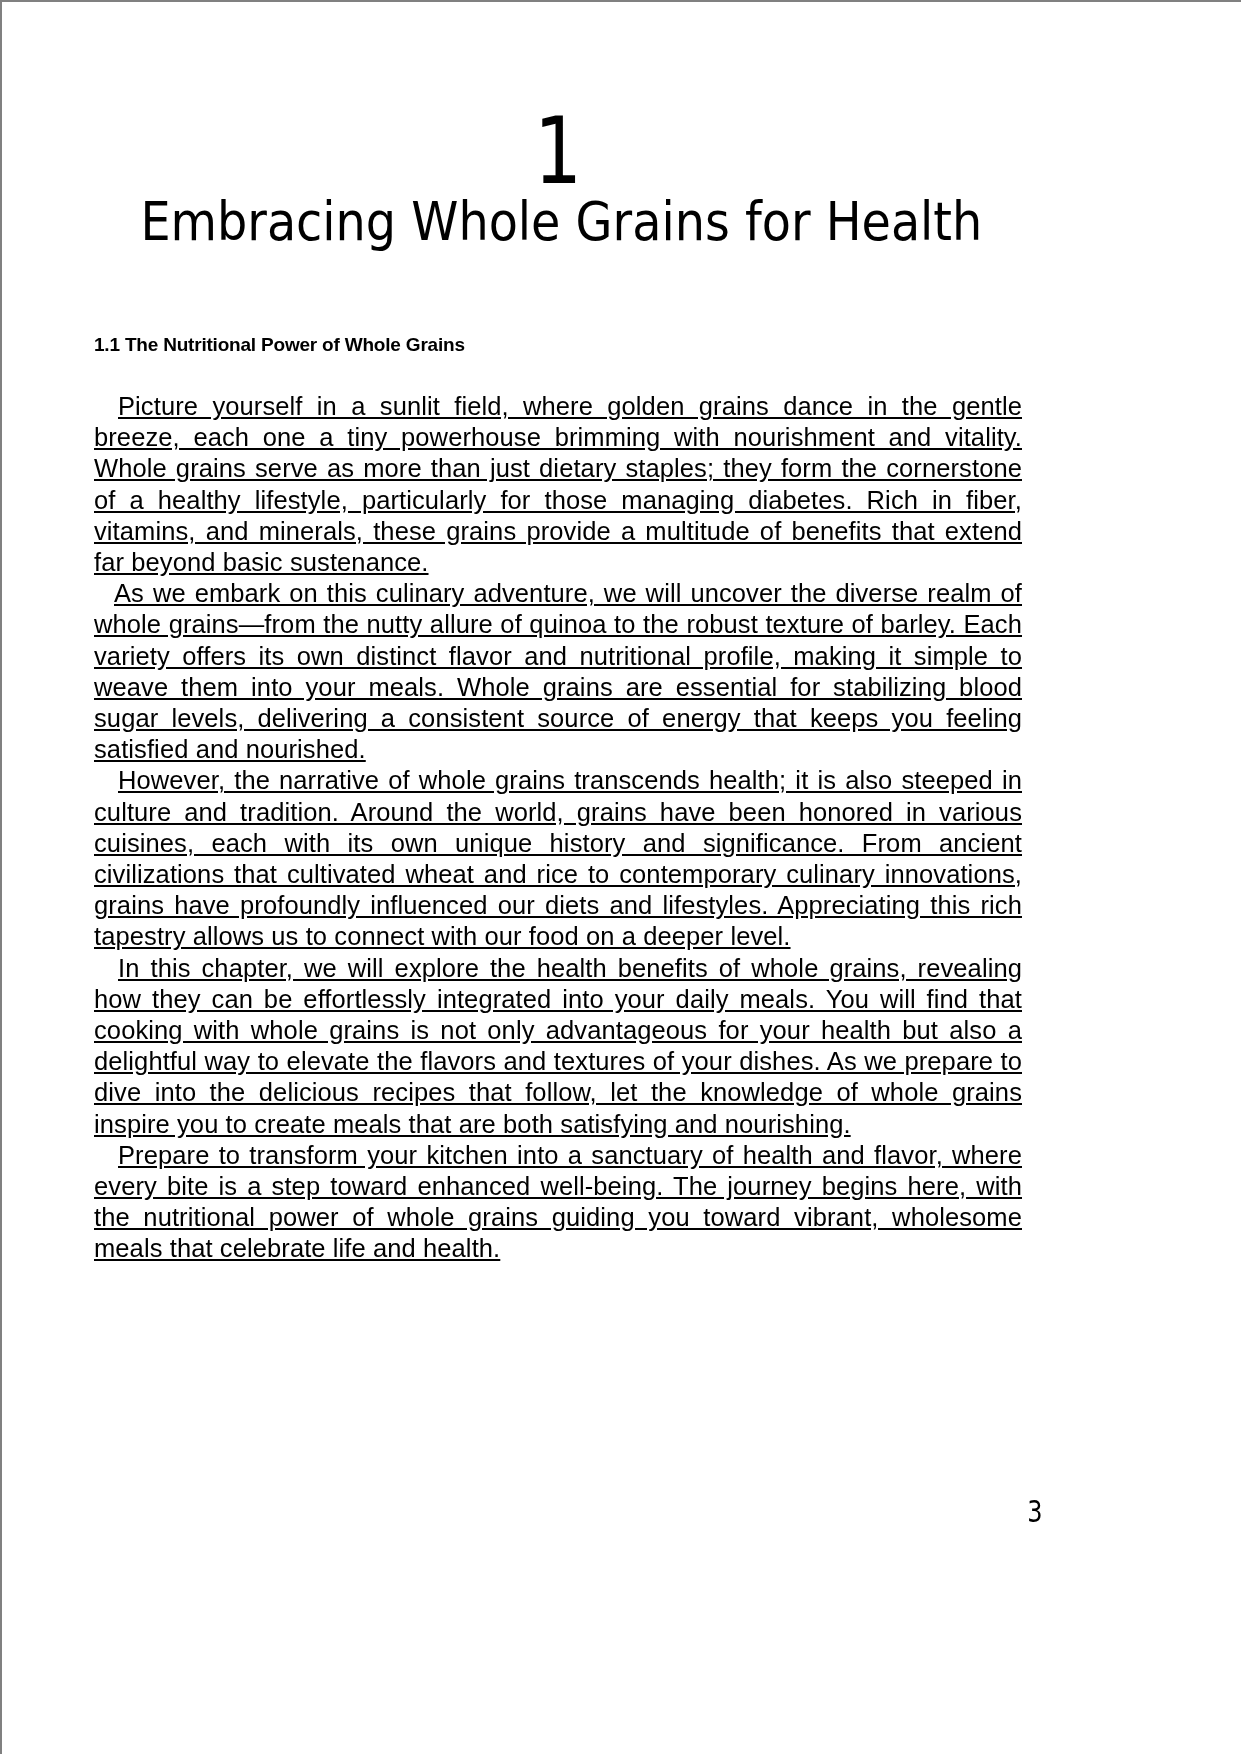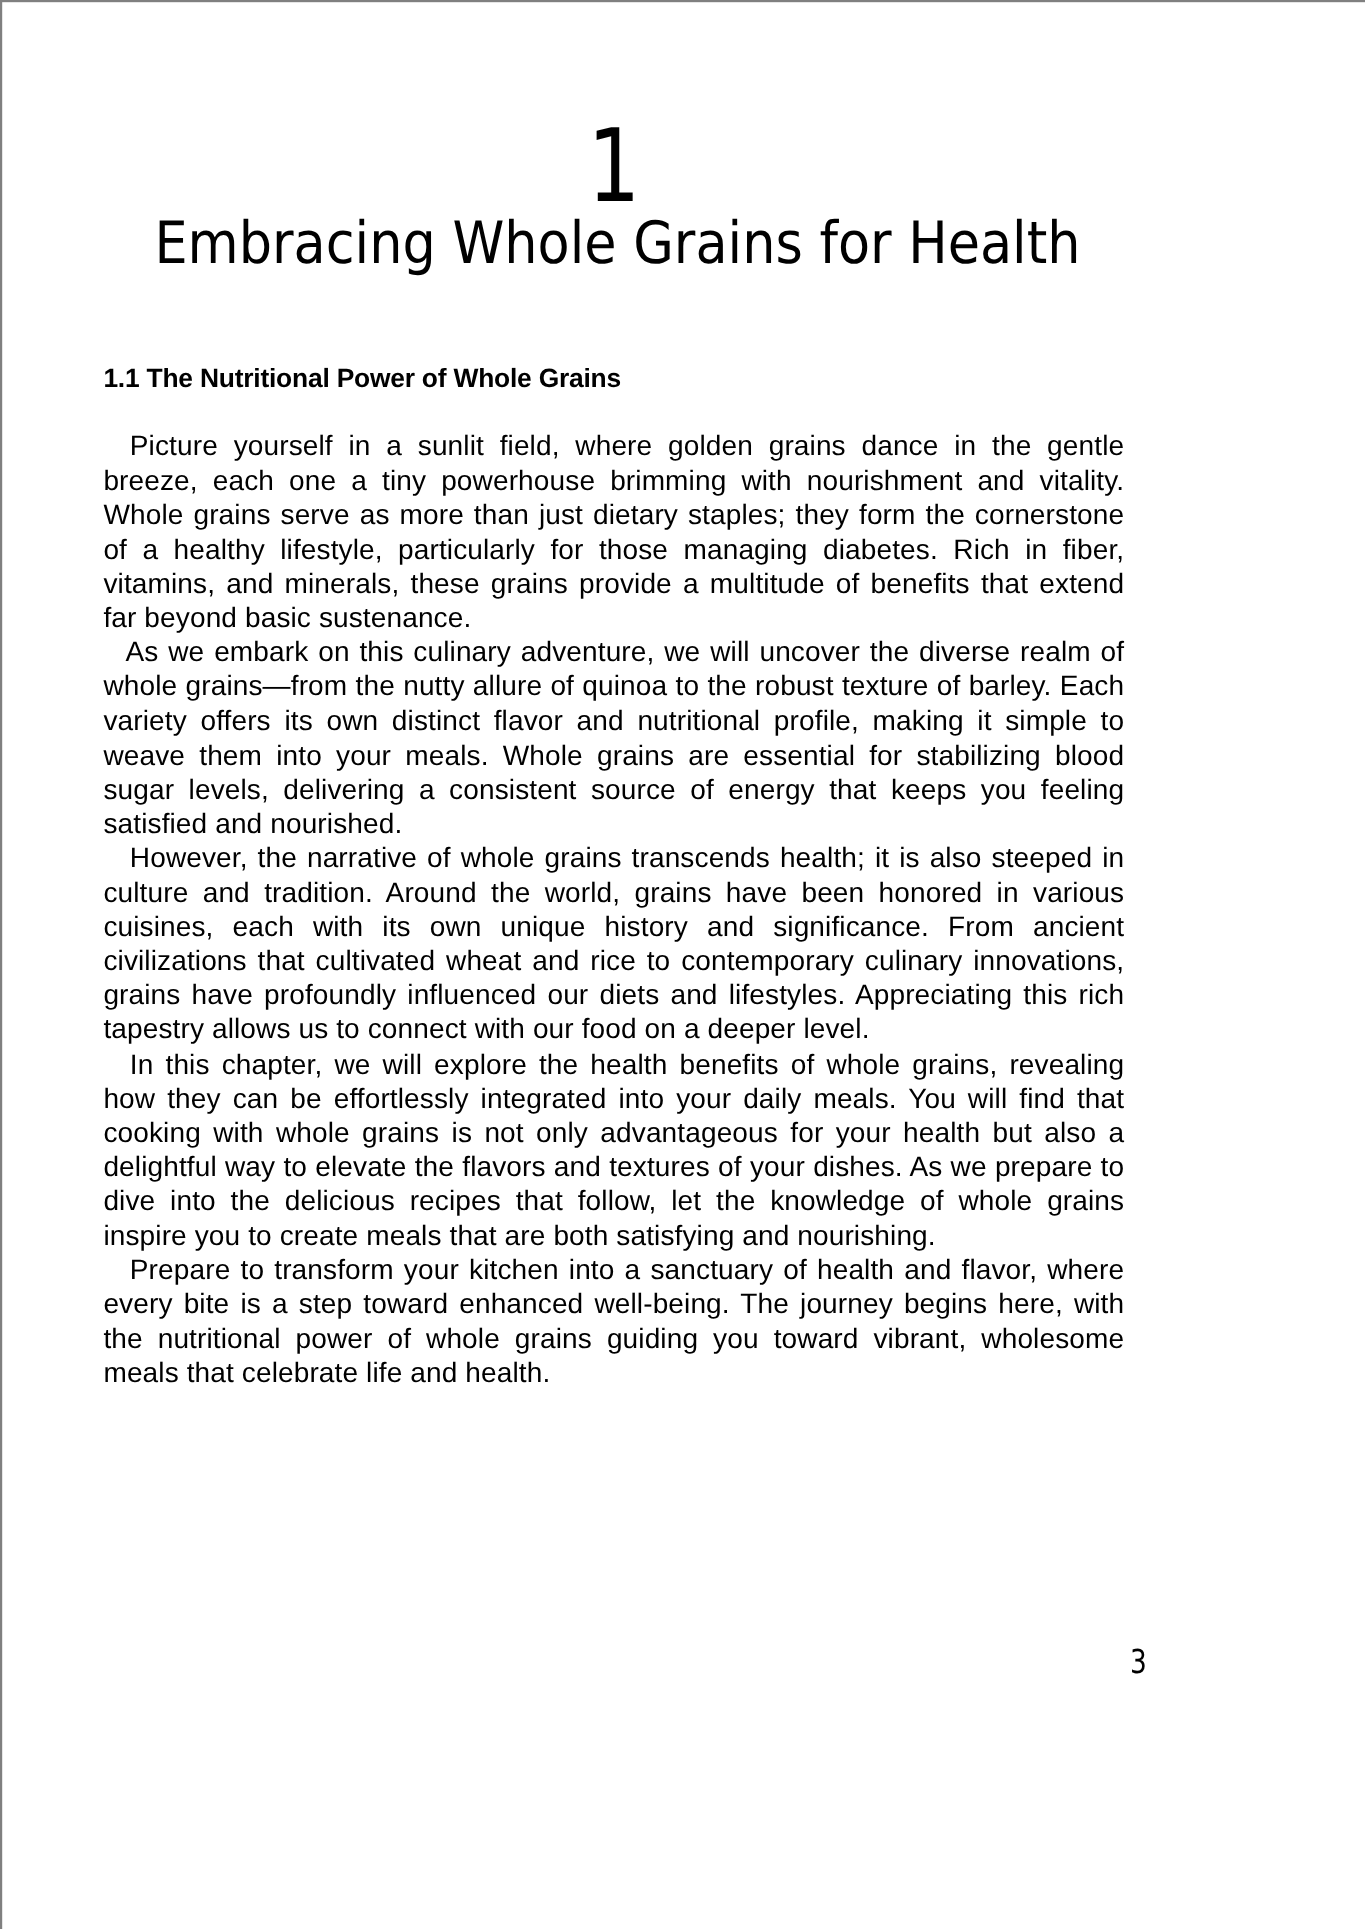--- a/index.html
+++ b/index.html
@@ -50,30 +50,31 @@
     white-space: nowrap;
     transform: scaleX(0.9);
     transform-origin: center;
   }
   .section-heading {
     position: absolute;
     left: 92px;
     top: 325px;
     font-family: "Liberation Sans", sans-serif;
     font-weight: bold;
-    font-size: 24px;
+    font-size: 19px;
     line-height: 36px;
     letter-spacing: -0.2px;
     white-space: nowrap;
   }
   .body-text {
     position: absolute;
     left: 92px;
     top: 389px;
     width: 928px;
+    text-decoration: underline;
   }
   .body-text p {
     margin: 0;
     font-family: "Liberation Sans", sans-serif;
     font-size: 25.5px;
     line-height: 31.2px;
     text-align: justify;
     text-indent: 24px;
     letter-spacing: 0.1px;
   }

